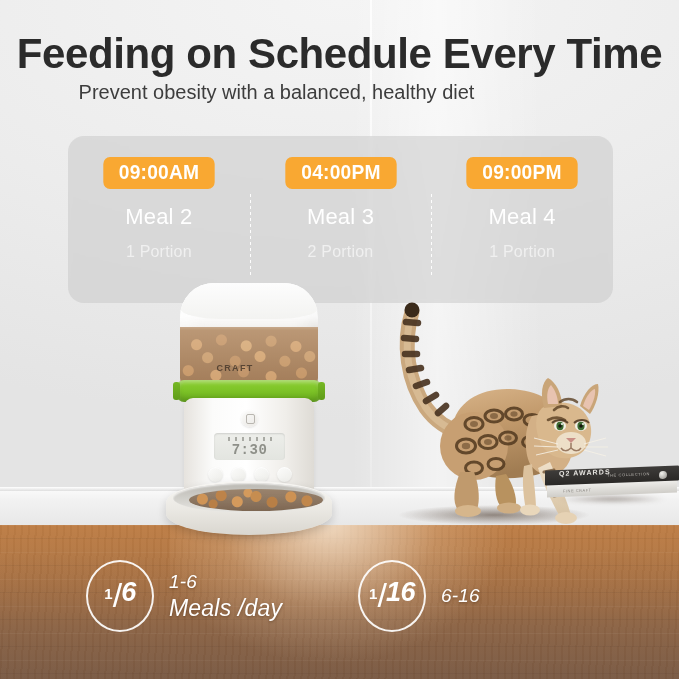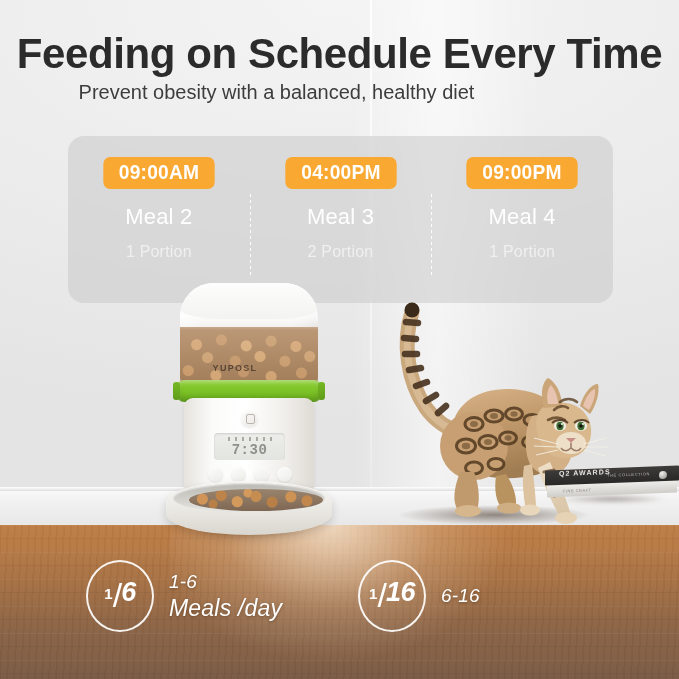--- a/index.html
+++ b/index.html
@@ -413,21 +413,21 @@
       <div class="portion-label">1 Portion</div>
     </div>
   </div>
 
   <div class="feeder">
     <div class="hopper">
       <div class="kibble-fill"></div>
       <div class="hopper-frost"></div>
       <div class="hopper-lid"></div>
     </div>
-    <div class="brand">YUPOSL</div>
+    <div class="brand">CRAFT</div>
     <div class="green-ring"></div>
 
     <div class="body-unit">
       <div class="dial"></div>
       <div class="lcd">
         <div class="lcd-ticks"></div>
         <div class="lcd-time">7:30</div>
       </div>
       <div class="btn-row">
         <div class="ctl-btn"></div>

